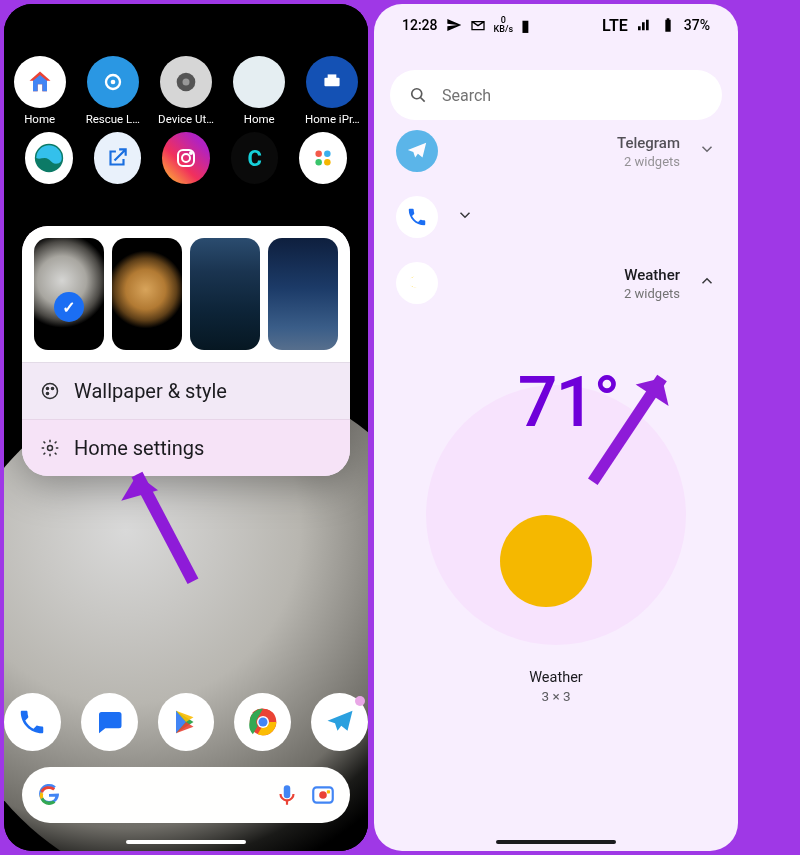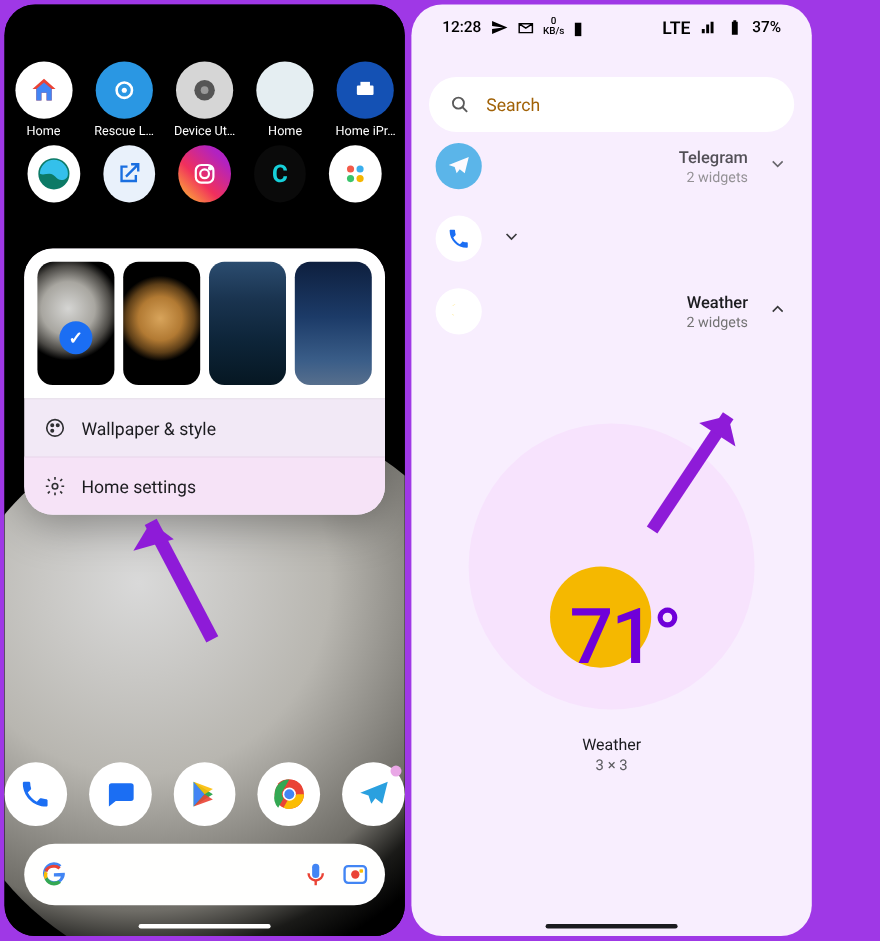--- a/index.html
+++ b/index.html
@@ -29,47 +29,47 @@
   
   .popup { position: absolute; left: 18px; right: 18px; top: 222px; background: #f2e9f6; border-radius: 26px; z-index: 40; overflow: hidden; box-shadow: 0 8px 40px rgba(0,0,0,.35); }
   .wp-strip { background: #fff; padding: 12px 12px 12px; display: flex; gap: 8px; border-radius: 26px 26px 0 0; }
   .wp-thumb { flex: 1; height: 112px; border-radius: 14px; position: relative; overflow: hidden; }
   .wp-thumb.sel::after { content:''; position:absolute; left:50%; top:62%; transform:translate(-50%,-50%); width:30px; height:30px; border-radius:50%; background:#1b6ef3; }
   .wp-thumb.sel::before { content:'✓'; position:absolute; left:50%; top:62%; transform:translate(-50%,-50%); color:#fff; z-index:2; font-size:16px; font-weight:800; }
   .wp-moon { background: radial-gradient(circle at 40% 38%, #d5d5d3 0%, #a8a6a0 30%, #4a4844 48%, #000 58%); }
   .wp-mars { background: radial-gradient(circle at 48% 46%, #d8a45b 0%, #b27a33 28%, #5e3f18 44%, #000 55%); }
   .wp-fall { background: linear-gradient(180deg,#2b4c6f 0%,#1a3450 30%,#0d2438 65%,#061722 100%); }
   .wp-sky  { background: linear-gradient(180deg,#0e1f3e 0%,#1c3b68 45%,#3a5d88 80%,#576f8d 100%); }
-  .menuitem { display:flex; align-items:center; gap:14px; padding:16px 18px; font-size:16px; color:#1b1b1f; border-top: 1px solid rgba(0,0,0,.06); }
+  .menuitem { display:flex; align-items:center; gap:14px; padding:16px 18px; font-size:20px; color:#1b1b1f; border-top: 1px solid rgba(0,0,0,.06); }
   .menuitem.highlight { background:#f6e3f7; }
   .menuitem svg { width:20px; height:20px; }
 
   
   .dock { position:absolute; left:0; right:0; bottom:100px; display:flex; justify-content:center; gap:20px; z-index:5; }
   .dock .d { width:58px; height:58px; border-radius:50%; background:#fff; display:flex; align-items:center; justify-content:center; }
   .gsrch { position:absolute; left:18px; right:18px; bottom:28px; height:56px; background:#fffffe; border-radius:30px; display:flex; align-items:center; padding:0 14px; z-index:5; }
   .gsrch .g { width:26px; height:26px; }
   .gsrch .sp { flex:1; }
   .gsrch .m, .gsrch .l { width:26px; height:26px; margin-left:10px; }
   .navhome { position:absolute; left:50%; bottom:7px; transform:translateX(-50%); width:120px; height:4px; border-radius:3px; background:#fff; z-index:6; }
   .navhome.dark { background:#1b1b1f; }
 
   
-  .searchbar { margin: 24px 16px 6px; background:#fff; height:50px; border-radius:28px; display:flex; align-items:center; padding:0 18px; gap:14px; color:#a16207; font-size:16px; }
+  .searchbar { margin: 24px 16px 6px; background:#fff; height:50px; border-radius:28px; display:flex; align-items:center; padding:0 18px; gap:14px; color:#737373; font-size:16px; }
   .searchbar svg { width:20px; height:20px; }
   .witem { display:flex; align-items:center; padding:12px 22px; gap:18px;text-align:right; }
   .witem .wic { width:42px; height:42px; border-radius:50%; background:#fff; display:flex; align-items:center; justify-content:center; }
   .witem .tx { flex:1; }
   .witem .tx .t { font-size:15px; color:#1b1b1f; font-weight:500; }
   .witem .tx .s { font-size:13px; color:#737373; margin-top:2px; }
   .witem .chev { color:#3a3a3d; }
   .witem .chev svg{width:18px;height:18px;}
 
   .weather-card { margin: 18px 40px 0; height: 420px; border-radius: 30px; display:flex; flex-direction:column; align-items:center; justify-content:center; position:relative; }
-  .weather-circle { width:260px; height:260px; border-radius:50%; background:#f7e3fd; display:flex; align-items:flex-end; justify-content:center; position:relative; }
+  .weather-circle { width:260px; height:260px; border-radius:50%; background:#f7e3fd; display:flex; align-items:flex-start; justify-content:center; position:relative; }
   .weather-circle .sun { width:92px; height:92px; border-radius:50%; background:#f5b800; position:absolute; left:74px; top:130px; }
   .weather-circle .temp { font-size:70px; font-weight:500; color:#6f00d9; letter-spacing:-2px; position:relative; top:-24px; left:12px;}
   .wlabel { text-align:center; margin-top:24px; font-size:14.5px; color:#1b1b1f; }
   .wsize  { text-align:center; font-size:13.5px; color:#5c5c60; margin-top:2px; }
 
   .arrow { position:absolute; z-index:90; color:#8e1bd8; }
   .arrow svg { width:120px; height:140px; display:block; }
 </style>
 </head>
 <body>

